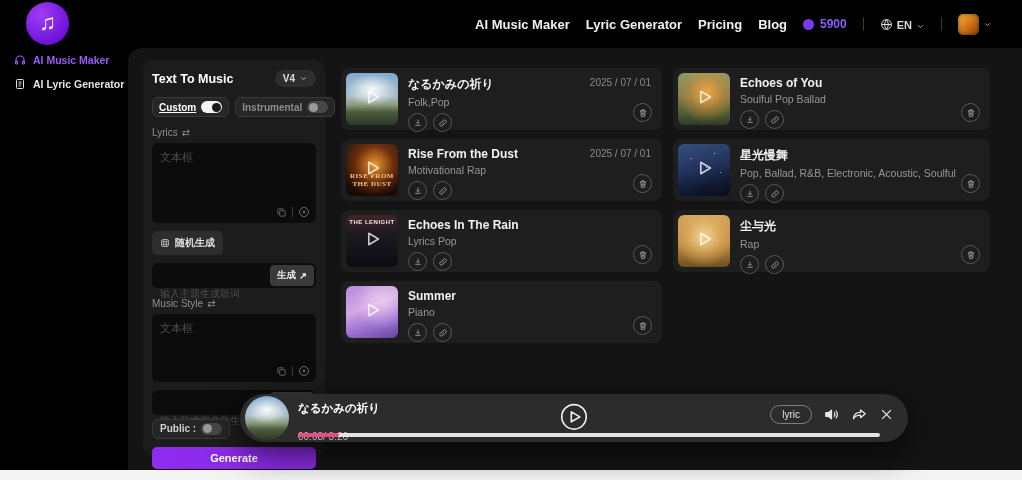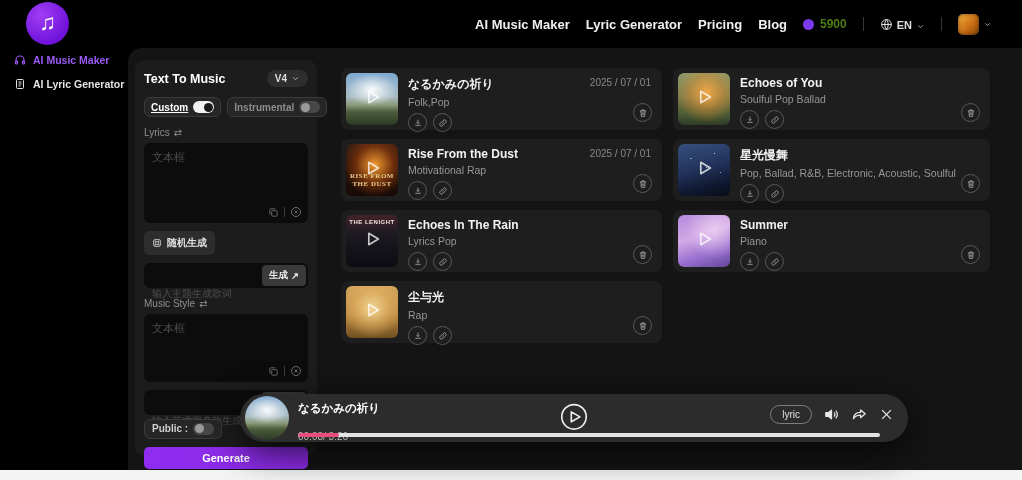--- a/index.html
+++ b/index.html
@@ -8,42 +8,42 @@
   .stage { position:relative; width:1022px; height:480px; background:#000; overflow:hidden; }
 
   
   .header { position:absolute; top:0; left:0; right:0; height:48px; display:flex; align-items:center; background:#000; z-index:5; }
   .logo { position:absolute; left:26px; top:2px; width:43px; height:43px; border-radius:50%;
           background:radial-gradient(circle at 35% 30%, #a13df5, #6c10d8 75%);
           display:flex; align-items:center; justify-content:center; }
   .logo-note { color:#fff; font-size:22px; line-height:1; transform:translateY(-1px); }
   .header-right { margin-left:auto; display:flex; align-items:center; gap:16px; padding-right:30px; }
   .nav-link { color:#f0f0f0; font-size:13px; font-weight:700; cursor:pointer; text-decoration:none; }
-  .credits { display:flex; align-items:center; gap:6px; color:#4d7c0f; font-size:12px; font-weight:700; }
+  .credits { display:flex; align-items:center; gap:6px; color:#8b5cf6; font-size:12px; font-weight:700; }
   .credit-dot { width:11px; height:11px; border-radius:50%; background:var(--credit_dot,#7C3AED); display:inline-block; }
   .vdiv { width:1px; height:14px; background:#3a3a3a; }
   .lang { display:flex; align-items:flex-end; gap:4px; color:#ddd; font-size:11px; font-weight:600; cursor:pointer; }
   .lang svg, .chev svg { display:block; }
   .avatar-wrap { display:flex; align-items:center; gap:4px; cursor:pointer; }
   .avatar { width:21px; height:21px; border-radius:5px;
             background:linear-gradient(135deg,#f2a637 10%,#c56a12 60%,#8a4a0a);
             box-shadow:inset 0 0 4px rgba(0,0,0,.5); }
   .chev { color:#aaa; }
 
   
   .sidebar { position:absolute; top:48px; left:0; width:128px; bottom:10px; background:#000; z-index:4; }
   .side-item { display:flex; align-items:center; gap:7px; padding:6px 0 6px 14px; font-size:10.5px; font-weight:600; color:#e3e3e3; cursor:pointer; }
   .side-item.active { color:var(--active_link_purple,#9B59F6); }
   .side-item svg { flex:0 0 auto; }
 
   
   .main { position:absolute; left:128px; top:48px; right:0; bottom:10px; background:var(--main_bg,#141414); border-top-left-radius:14px; }
 
   
-  .panel { position:absolute; left:7px; top:12px; width:182px; height:396px; background:var(--panel_bg,#1C1C1C); border-radius:10px; padding:10px 9px; }
+  .panel { position:absolute; left:15px; top:12px; width:182px; height:396px; background:var(--panel_bg,#1C1C1C); border-radius:10px; padding:10px 9px; }
   .panel-head { display:flex; align-items:center; justify-content:space-between; }
   .panel-title { color:#fff; font-size:12.5px; font-weight:700; }
   .ver-pill { display:flex; align-items:center; gap:4px; background:#2e2e2e; color:#ddd; font-size:10px; font-weight:700; border-radius:11px; padding:3px 8px; cursor:pointer; }
   .toggle-row { display:flex; gap:6px; margin-top:10px; }
   .tog-pill { display:flex; align-items:center; gap:5px; background:#262626; border:1px solid #3a3a3a; border-radius:6px; padding:3px 6px; font-size:10px; cursor:pointer; }
   .tog-pill .lbl-on { color:#fff; font-weight:700;text-decoration:underline; }
   .tog-pill .lbl-off { color:#8d8d8d; font-weight:600; }
   .switch { position:relative; width:21px; height:12px; border-radius:7px; }
   .switch .knob { position:absolute; top:1.5px; width:9px; height:9px; border-radius:50%; }
   .switch.on { background:#f2f2f2; }
@@ -447,65 +447,65 @@
     </div>
 
     <span class="cicon trash">
       <svg width="10" height="10" viewBox="0 0 24 24" fill="none" stroke="currentColor" stroke-width="2">
               <path d="M4.5 7h15M9.5 7V4.5h5V7M7 7l1 13h8l1-13M10.2 10.5v6M13.8 10.5v6"></path>
             </svg>
     </span>
   </div>
 
   <div class="card">
+    <div class="thumb art-sunset">
+
+      <span class="play-ovl">
+        <svg width="22" height="22" viewBox="0 0 24 24" fill="none" stroke="rgba(255,255,255,.9)" stroke-width="1.8" stroke-linejoin="round">
+                <path d="M8.5 5.8v12.4L19 12z"></path>
+              </svg>
+      </span>
+    </div>
+    <div class="card-body">
+      <div class="card-title">尘与光</div>
+      <div class="card-genre">Rap</div>
+      <div class="card-actions">
+        <span class="cicon">
+          <svg width="10" height="10" viewBox="0 0 24 24" fill="none" stroke="currentColor" stroke-width="2">
+                  <path d="M12 4v9M8.5 10L12 13.5 15.5 10M5.5 17.5h13"></path>
+                </svg>
+        </span>
+        <span class="cicon">
+          <svg width="10" height="10" viewBox="0 0 24 24" fill="none" stroke="currentColor" stroke-width="2">
+                  <path d="M10 13.5a4 4 0 0 0 6 .4l2.5-2.5a4 4 0 0 0-5.7-5.7l-1.4 1.4"></path>
+                  <path d="M14 10.5a4 4 0 0 0-6-.4l-2.5 2.5a4 4 0 0 0 5.7 5.7l1.4-1.4"></path>
+                </svg>
+        </span>
+      </div>
+    </div>
+
+    <span class="cicon trash">
+      <svg width="10" height="10" viewBox="0 0 24 24" fill="none" stroke="currentColor" stroke-width="2">
+              <path d="M4.5 7h15M9.5 7V4.5h5V7M7 7l1 13h8l1-13M10.2 10.5v6M13.8 10.5v6"></path>
+            </svg>
+    </span>
+  </div>
+
+  <div class="card">
     <div class="thumb art-summer">
 
       <span class="play-ovl">
         <svg width="22" height="22" viewBox="0 0 24 24" fill="none" stroke="rgba(255,255,255,.9)" stroke-width="1.8" stroke-linejoin="round">
                 <path d="M8.5 5.8v12.4L19 12z"></path>
               </svg>
       </span>
     </div>
     <div class="card-body">
       <div class="card-title">Summer</div>
       <div class="card-genre">Piano</div>
-      <div class="card-actions">
-        <span class="cicon">
-          <svg width="10" height="10" viewBox="0 0 24 24" fill="none" stroke="currentColor" stroke-width="2">
-                  <path d="M12 4v9M8.5 10L12 13.5 15.5 10M5.5 17.5h13"></path>
-                </svg>
-        </span>
-        <span class="cicon">
-          <svg width="10" height="10" viewBox="0 0 24 24" fill="none" stroke="currentColor" stroke-width="2">
-                  <path d="M10 13.5a4 4 0 0 0 6 .4l2.5-2.5a4 4 0 0 0-5.7-5.7l-1.4 1.4"></path>
-                  <path d="M14 10.5a4 4 0 0 0-6-.4l-2.5 2.5a4 4 0 0 0 5.7 5.7l1.4-1.4"></path>
-                </svg>
-        </span>
-      </div>
-    </div>
-
-    <span class="cicon trash">
-      <svg width="10" height="10" viewBox="0 0 24 24" fill="none" stroke="currentColor" stroke-width="2">
-              <path d="M4.5 7h15M9.5 7V4.5h5V7M7 7l1 13h8l1-13M10.2 10.5v6M13.8 10.5v6"></path>
-            </svg>
-    </span>
-  </div>
-
-  <div class="card">
-    <div class="thumb art-sunset">
-
-      <span class="play-ovl">
-        <svg width="22" height="22" viewBox="0 0 24 24" fill="none" stroke="rgba(255,255,255,.9)" stroke-width="1.8" stroke-linejoin="round">
-                <path d="M8.5 5.8v12.4L19 12z"></path>
-              </svg>
-      </span>
-    </div>
-    <div class="card-body">
-      <div class="card-title">尘与光</div>
-      <div class="card-genre">Rap</div>
       <div class="card-actions">
         <span class="cicon">
           <svg width="10" height="10" viewBox="0 0 24 24" fill="none" stroke="currentColor" stroke-width="2">
                   <path d="M12 4v9M8.5 10L12 13.5 15.5 10M5.5 17.5h13"></path>
                 </svg>
         </span>
         <span class="cicon">
           <svg width="10" height="10" viewBox="0 0 24 24" fill="none" stroke="currentColor" stroke-width="2">
                   <path d="M10 13.5a4 4 0 0 0 6 .4l2.5-2.5a4 4 0 0 0-5.7-5.7l-1.4 1.4"></path>
                   <path d="M14 10.5a4 4 0 0 0-6-.4l-2.5 2.5a4 4 0 0 0 5.7 5.7l1.4-1.4"></path>

